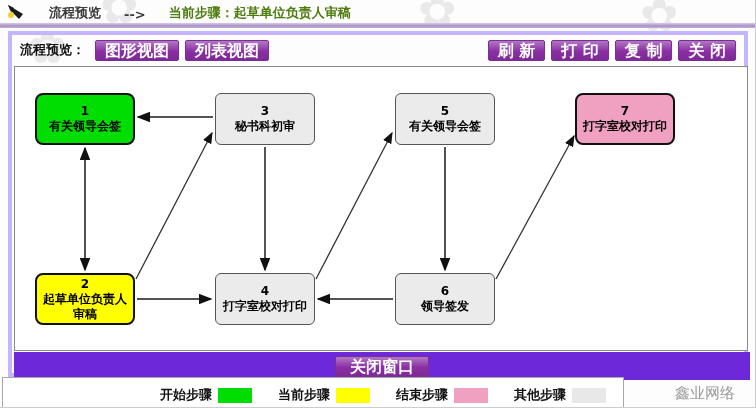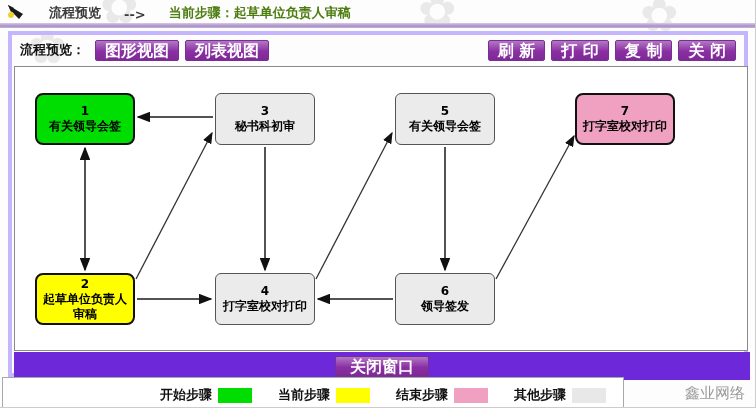--- a/index.html
+++ b/index.html
@@ -52,21 +52,21 @@
   .legend-bar{position:absolute; left:2px; top:377px; width:622px; height:36px;
     background:#fff; border:1px solid #a8a8a8; box-sizing:border-box; z-index:1;
     display:flex; align-items:center; justify-content:center; gap:26px; padding-left:140px;}
   .legend-item{display:flex; align-items:center; gap:6px;}
   .legend-item .lg-label{font-size:13px; font-weight:bold; color:#111; white-space:nowrap;}
   .swatch{width:34px; height:15px; display:inline-block;}
   .sw-start{background:#00dd00;}
   .sw-current{background:#ffff00;}
   .sw-end{background:#f0a0c0;}
   .sw-other{background:#e8e8e8;}
-  .watermark{position:absolute; right:10px; top:384px; font-size:15px; color:#999; z-index:1;}
+  .watermark{position:absolute; right:20px; top:384px; font-size:15px; color:#999; z-index:1;}
 </style>
 </head>
 <body>
 
 <div class="page">
 
   <span class="flower" style="left:100px; top:-16px;">✿</span>
   <span class="flower" style="left:418px; top:-12px;">✿</span>
   <span class="flower" style="left:640px; top:-8px;">✿</span>
   <span class="flower" style="left:28px; top:24px;">✿</span>

